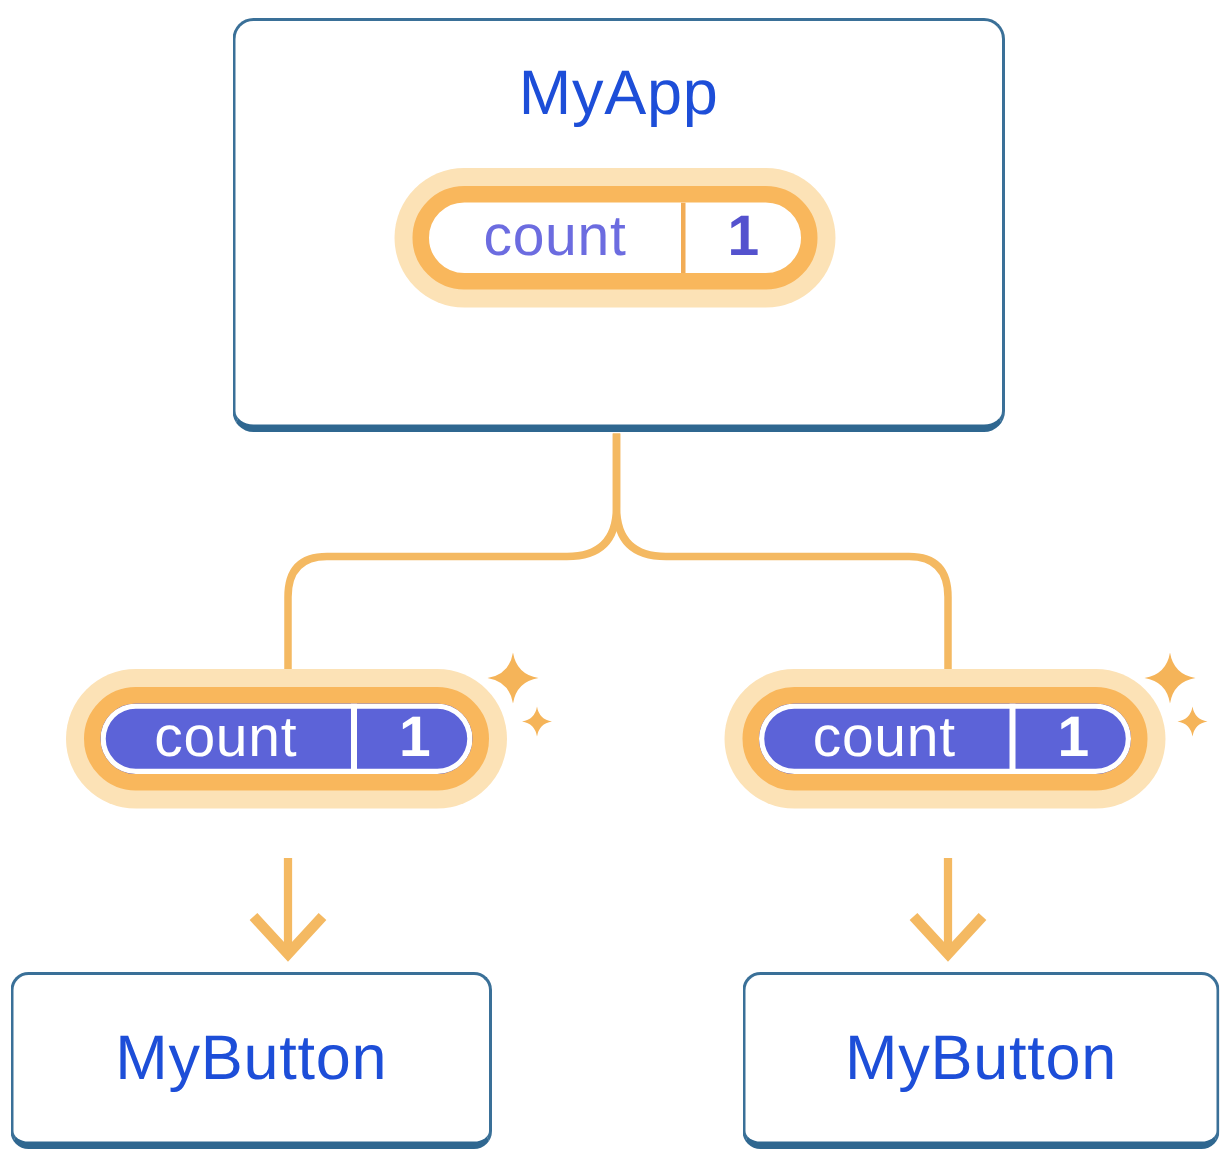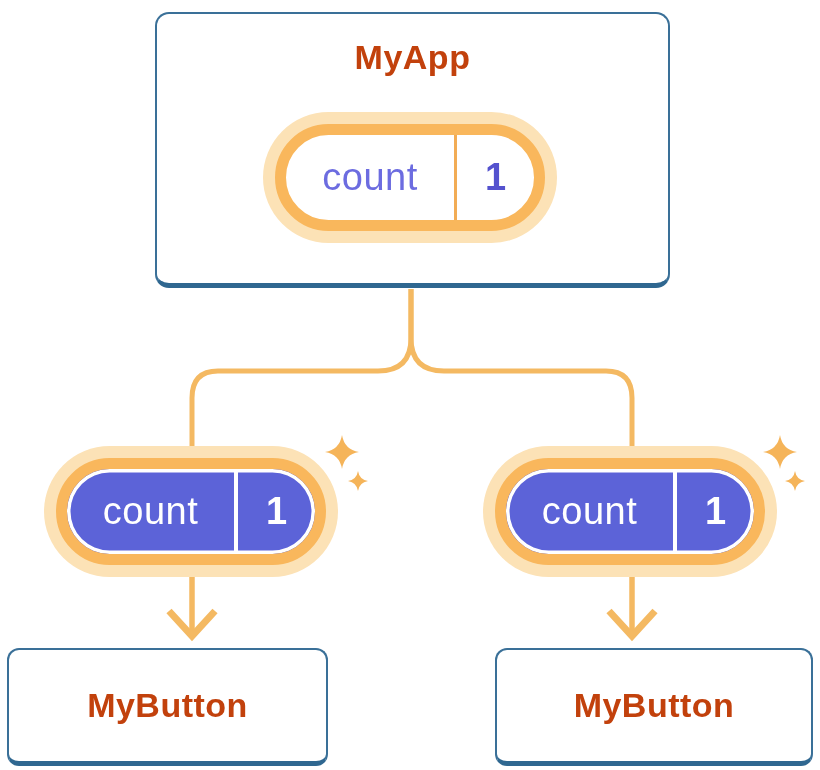--- a/index.html
+++ b/index.html
@@ -34,41 +34,41 @@
     z-index: 2;
     display: flex;
     flex-direction: column;
     align-items: center;
   }
   #myapp-box {
     left: 155px; top: 12px;
     width: 515px; height: 276px;
   }
   .component-title {
-    color: #c2410c;
-    font-size: 34px;
-    font-weight: 700;
+    color: #1d4ed8;
+    font-size: 42px;
+    font-weight: 400;
     letter-spacing: 0.5px;
     line-height: 1.15;
   }
   #myapp-box .component-title {
     margin-top: 24px;
   }
   .button-box {
     justify-content: center;
     border-radius: 12px;
     align-items: center;
   }
   #mybutton-box-left  { left: 7px;   top: 648px; width: 321px; height: 118px; }
   #mybutton-box-right { left: 495px; top: 648px; width: 318px; height: 118px; }
   
   .pill {
     position: absolute;
     width: 294px;
-    height: 131px;
+    height: 93px;
     box-sizing: border-box;
     border-radius: 66px;
     background: #FCE2B6;
     padding: 12px;
     z-index: 2;
   }
   #state-pill { left: 263px; top: 112px; }
   #prop-pill-left  { left: 44px;  top: 446px; }
   #prop-pill-right { left: 483px; top: 446px; }
   .pill-core {

